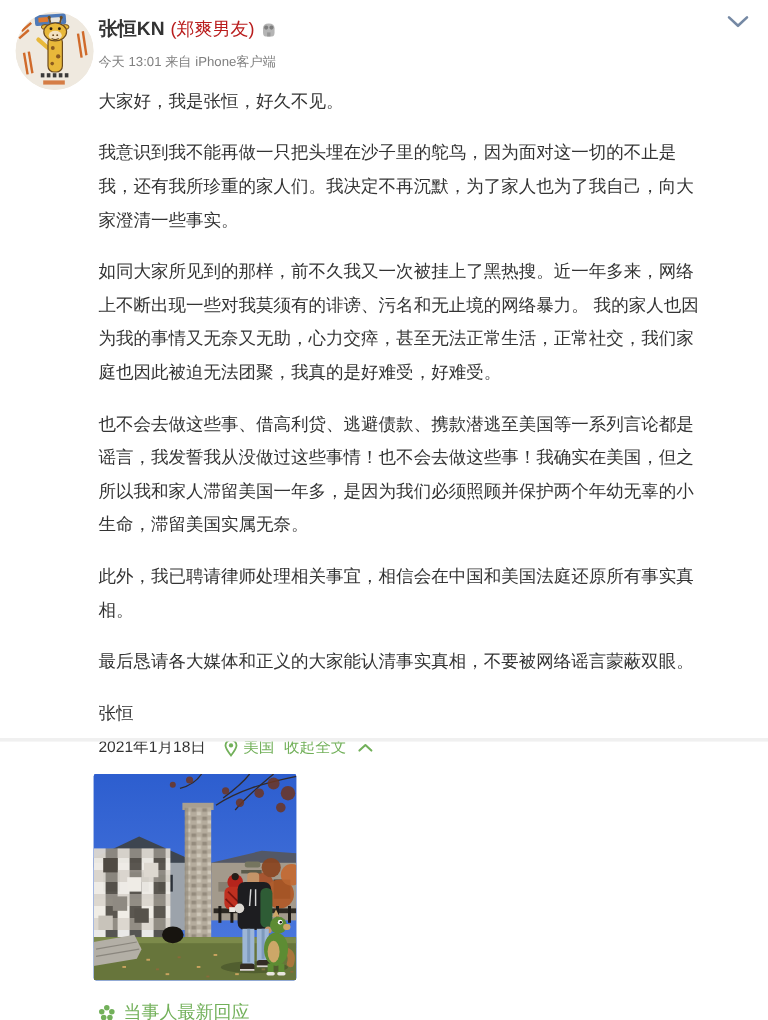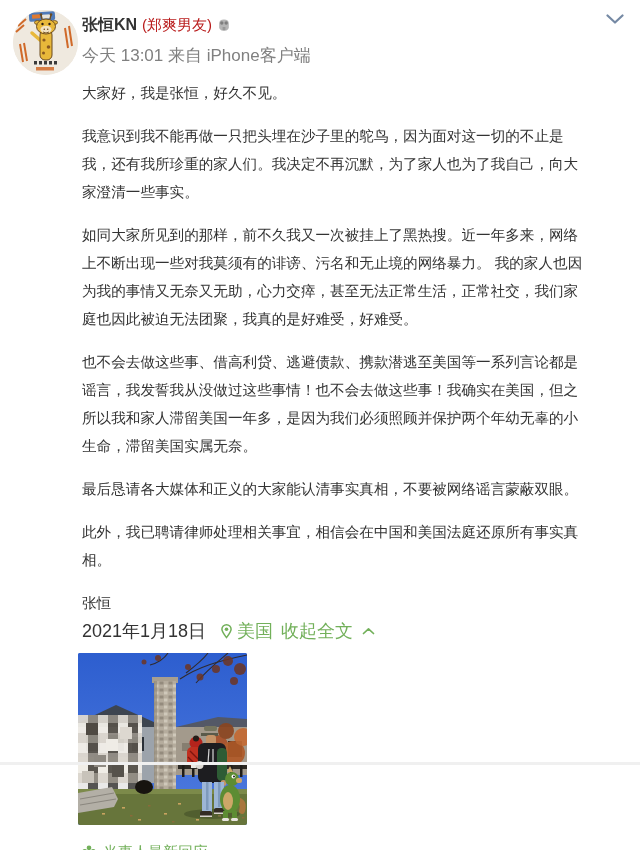--- a/index.html
+++ b/index.html
@@ -1,43 +1,43 @@
 <!DOCTYPE html>
 <html><head>
 <meta charset="utf-8">
 <style>
   * { box-sizing: border-box; margin: 0; padding: 0; }
   html,body { width: 640px; background: #ffffff; font-family: "Liberation Sans", sans-serif; }
   body { position: relative; height: 850px; overflow: hidden; }
 
-  .card { position: relative; width: 640px; height: 765px; background:#fff; }
+  .card { position: relative; width: 640px; height: 618px; background:#fff; }
 
   .avatar {
     position: absolute; left: 13px; top: 10px;
     width: 65px; height: 65px; border-radius: 50%;
     overflow: hidden; cursor: pointer; background:#efe9df;
   }
   .avatar svg { display:block; }
 
   .menu-chevron { position:absolute; top:12px; right:16px; width:18px; height:12px; cursor:pointer; }
 
   .content { position:absolute; left:82px; top:0; width:512px; }
 
   .user-line { padding-top:15px; font-size:16px; line-height:20px; color:#333; display:flex; align-items:center; }
   .user-name { font-weight:bold; color:#333; cursor:pointer; }
   .user-note { font-weight:normal; color:#b91c1c; margin-left:5px; font-size:15px; }
   .badge { margin-left:5px; display:inline-flex; align-items:center; }
 
-  .timestamp { margin-top:9px; font-size:17px; color:#808080; cursor:pointer; }
+  .timestamp { margin-top:9px; font-size:11px; color:#808080; cursor:pointer; }
 
   .post-text { margin-top:12px; width:510px; font-size:14.6px; line-height:28px; color:#333; }
   .post-text p { margin:0 0 15px 0; }
   .post-text p.sig { margin-bottom:0; }
 
-  .date-row { display:flex; align-items:center; font-size:18px; line-height:28px; color:#333;text-align:right; }
+  .date-row { display:flex; align-items:center; font-size:13px; line-height:28px; color:#333;text-align:right; }
   .date-text { color:#333; }
   .loc-link { display:inline-flex; align-items:center; margin-left:14px; color:var(--green); cursor:pointer;font-family:Liberation Serif, serif; }
   .loc-link .pin { margin-right:4px; display:inline-flex; }
   .collapse-link { display:inline-flex; align-items:center; margin-left:8px; color:var(--green); cursor:pointer; }
   .collapse-link .up { margin-left:9px; display:inline-flex; }
 
   .photo {
     margin-top:8px; margin-left:-4px;
     width:169px; height:172px; border-radius:2px; overflow:hidden; cursor:pointer;
     background:#3465cf;
@@ -121,22 +121,22 @@
       </span>
     </div>
 
     <div class="timestamp">今天 13:01 来自 iPhone客户端</div>
 
     <div class="post-text">
       <p>大家好，我是张恒，好久不见。</p>
       <p>我意识到我不能再做一只把头埋在沙子里的鸵鸟，因为面对这一切的不止是我，还有我所珍重的家人们。我决定不再沉默，为了家人也为了我自己，向大家澄清一些事实。</p>
       <p>如同大家所见到的那样，前不久我又一次被挂上了黑热搜。近一年多来，网络上不断出现一些对我莫须有的诽谤、污名和无止境的网络暴力。 我的家人也因为我的事情又无奈又无助，心力交瘁，甚至无法正常生活，正常社交，我们家庭也因此被迫无法团聚，我真的是好难受，好难受。</p>
       <p>也不会去做这些事、借高利贷、逃避债款、携款潜逃至美国等一系列言论都是谣言，我发誓我从没做过这些事情！也不会去做这些事！我确实在美国，但之所以我和家人滞留美国一年多，是因为我们必须照顾并保护两个年幼无辜的小生命，滞留美国实属无奈。</p>
+      <p>此外，我已聘请律师处理相关事宜，相信会在中国和美国法庭还原所有事实真相。</p>
       <p>最后恳请各大媒体和正义的大家能认清事实真相，不要被网络谣言蒙蔽双眼。</p>
-      <p>此外，我已聘请律师处理相关事宜，相信会在中国和美国法庭还原所有事实真相。</p>
       <p class="sig">张恒</p>
 
       <div class="date-row">
         <span class="date-text">2021年1月18日</span>
         <span class="loc-link">
           <span class="pin">
             <svg width="13" height="16" viewBox="0 0 13 16">
               <path d="M6.5 14.6 C3.2 10.4 1.9 8.5 1.9 6.3 a4.6 4.6 0 1 1 9.2 0 C11.1 8.5 9.8 10.4 6.5 14.6 Z" fill="none" stroke="#72b05a" stroke-width="1.5"></path>
               <circle cx="6.5" cy="6.2" r="1.8" fill="#72b05a"></circle>
             </svg>

